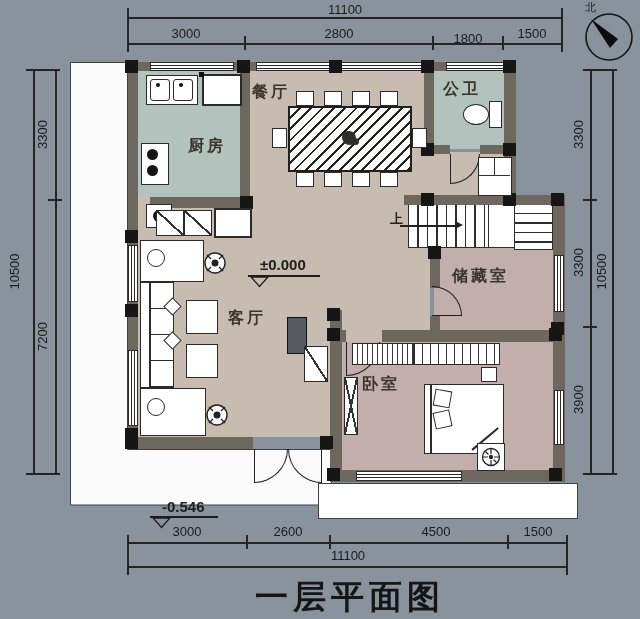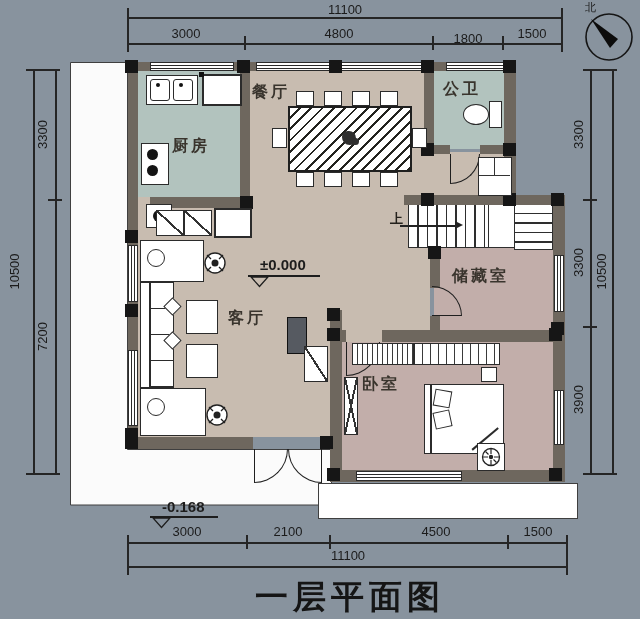--- a/index.html
+++ b/index.html
@@ -39,21 +39,21 @@
 
   <div class="a dimline" style="left:127px;top:8px;width:1.5px;height:44px"></div>
   <div class="a dimline" style="left:561px;top:8px;width:1.5px;height:44px"></div>
   <div class="a dimline" style="left:128px;top:17px;width:434px;height:1.5px"></div>
   <div class="a dimtxt" style="left:305px;top:3px;width:80px;height:13px">11100</div>
   <div class="a dimline" style="left:128px;top:43px;width:434px;height:1.5px"></div>
   <div class="a dimline" style="left:244px;top:36px;width:1.5px;height:14px"></div>
   <div class="a dimline" style="left:432px;top:36px;width:1.5px;height:14px"></div>
   <div class="a dimline" style="left:502px;top:36px;width:1.5px;height:14px"></div>
   <div class="a dimtxt" style="left:146px;top:27px;width:80px;height:14px">3000</div>
-  <div class="a dimtxt" style="left:299px;top:27px;width:80px;height:14px">4800</div>
+  <div class="a dimtxt" style="left:299px;top:27px;width:80px;height:14px">2800</div>
   <div class="a dimtxt" style="left:428px;top:32px;width:80px;height:14px">1800</div>
   <div class="a dimtxt" style="left:492px;top:27px;width:80px;height:14px">1500</div>
 
   <div class="a dimline" style="left:26px;top:69px;width:34px;height:1.5px"></div>
   <div class="a dimline" style="left:26px;top:473px;width:34px;height:1.5px"></div>
   <div class="a dimline" style="left:48px;top:199px;width:14px;height:1.5px"></div>
   <div class="a dimline" style="left:33px;top:70px;width:1.5px;height:404px"></div>
   <div class="a dimline" style="left:55px;top:70px;width:1.5px;height:404px"></div>
   <div class="a dimtxt vtxt" style="left:2px;top:128px;width:80px;height:13px">3300</div>
   <div class="a dimtxt vtxt" style="left:2px;top:330px;width:80px;height:13px">7200</div>
@@ -70,21 +70,21 @@
   <div class="a dimtxt vtxt" style="left:538px;top:393px;width:80px;height:13px">3900</div>
   <div class="a dimtxt vtxt" style="left:561px;top:265px;width:80px;height:13px">10500</div>
 
   <div class="a dimline" style="left:127px;top:535px;width:1.5px;height:40px"></div>
   <div class="a dimline" style="left:566px;top:535px;width:1.5px;height:40px"></div>
   <div class="a dimline" style="left:128px;top:542px;width:440px;height:1.5px"></div>
   <div class="a dimline" style="left:246px;top:535px;width:1.5px;height:14px"></div>
   <div class="a dimline" style="left:329px;top:535px;width:1.5px;height:14px"></div>
   <div class="a dimline" style="left:507px;top:535px;width:1.5px;height:14px"></div>
   <div class="a dimtxt" style="left:147px;top:525px;width:80px;height:14px">3000</div>
-  <div class="a dimtxt" style="left:248px;top:525px;width:80px;height:14px">2100</div>
+  <div class="a dimtxt" style="left:248px;top:525px;width:80px;height:14px">2600</div>
   <div class="a dimtxt" style="left:396px;top:525px;width:80px;height:14px">4500</div>
   <div class="a dimtxt" style="left:498px;top:525px;width:80px;height:14px">1500</div>
   <div class="a dimline" style="left:128px;top:566px;width:440px;height:1.5px"></div>
   <div class="a dimtxt" style="left:308px;top:549px;width:80px;height:14px">11100</div>
 
   <div class="a" style="left:585px;top:0px;font-size:11px;color:#1a1a1a">北</div>
   <svg class="a" style="left:581px;top:3px" width="54" height="60" viewBox="0 0 54 60">
     <circle cx="28" cy="34" r="23" fill="none" stroke="#151515" stroke-width="1.6"></circle>
     <polygon points="10,16 29,45 37,36" fill="#0c0c0c"></polygon>
   </svg>
@@ -242,28 +242,28 @@
 
   <div class="a" style="left:390px;top:210px;font-size:13px;font-weight:bold;color:#24211c">上</div>
   <div class="a" style="left:400px;top:225px;width:56px;height:1.5px;background:#222"></div>
   <div class="a" style="left:455px;top:221px;width:0;height:0;border-left:8px solid #222;border-top:4.5px solid transparent;border-bottom:4.5px solid transparent"></div>
 
   <div class="a lvl" style="left:260px;top:256px">±0.000</div>
   <div class="a" style="left:248px;top:275px;width:72px;height:1.5px;background:#1d1d1d"></div>
   <svg class="a" style="left:250px;top:276px" width="20" height="12" viewBox="0 0 20 12">
     <polygon points="1,1 18,1 9.5,10.5" fill="none" stroke="#1d1d1d" stroke-width="1.3"></polygon>
   </svg>
-  <div class="a lvl" style="left:162px;top:498px">-0.168</div>
+  <div class="a lvl" style="left:162px;top:498px">-0.546</div>
   <div class="a" style="left:150px;top:516px;width:68px;height:1.5px;background:#1d1d1d"></div>
   <svg class="a" style="left:152px;top:517px" width="20" height="12" viewBox="0 0 20 12">
     <polygon points="1,1 18,1 9.5,10.5" fill="none" stroke="#1d1d1d" stroke-width="1.3"></polygon>
   </svg>
 
   <div class="a rmlabel" style="left:252px;top:82px">餐厅</div>
   <div class="a rmlabel" style="left:443px;top:79px">公卫</div>
-  <div class="a rmlabel" style="left:172px;top:136px">厨房</div>
+  <div class="a rmlabel" style="left:188px;top:136px">厨房</div>
   <div class="a rmlabel" style="left:452px;top:266px">储藏室</div>
   <div class="a rmlabel" style="left:228px;top:308px">客厅</div>
   <div class="a rmlabel" style="left:362px;top:374px">卧室</div>
 
   <div class="a title" style="left:255px;top:575px;width:190px">一层平面图</div>
 
 </div>
 
 </body></html>

